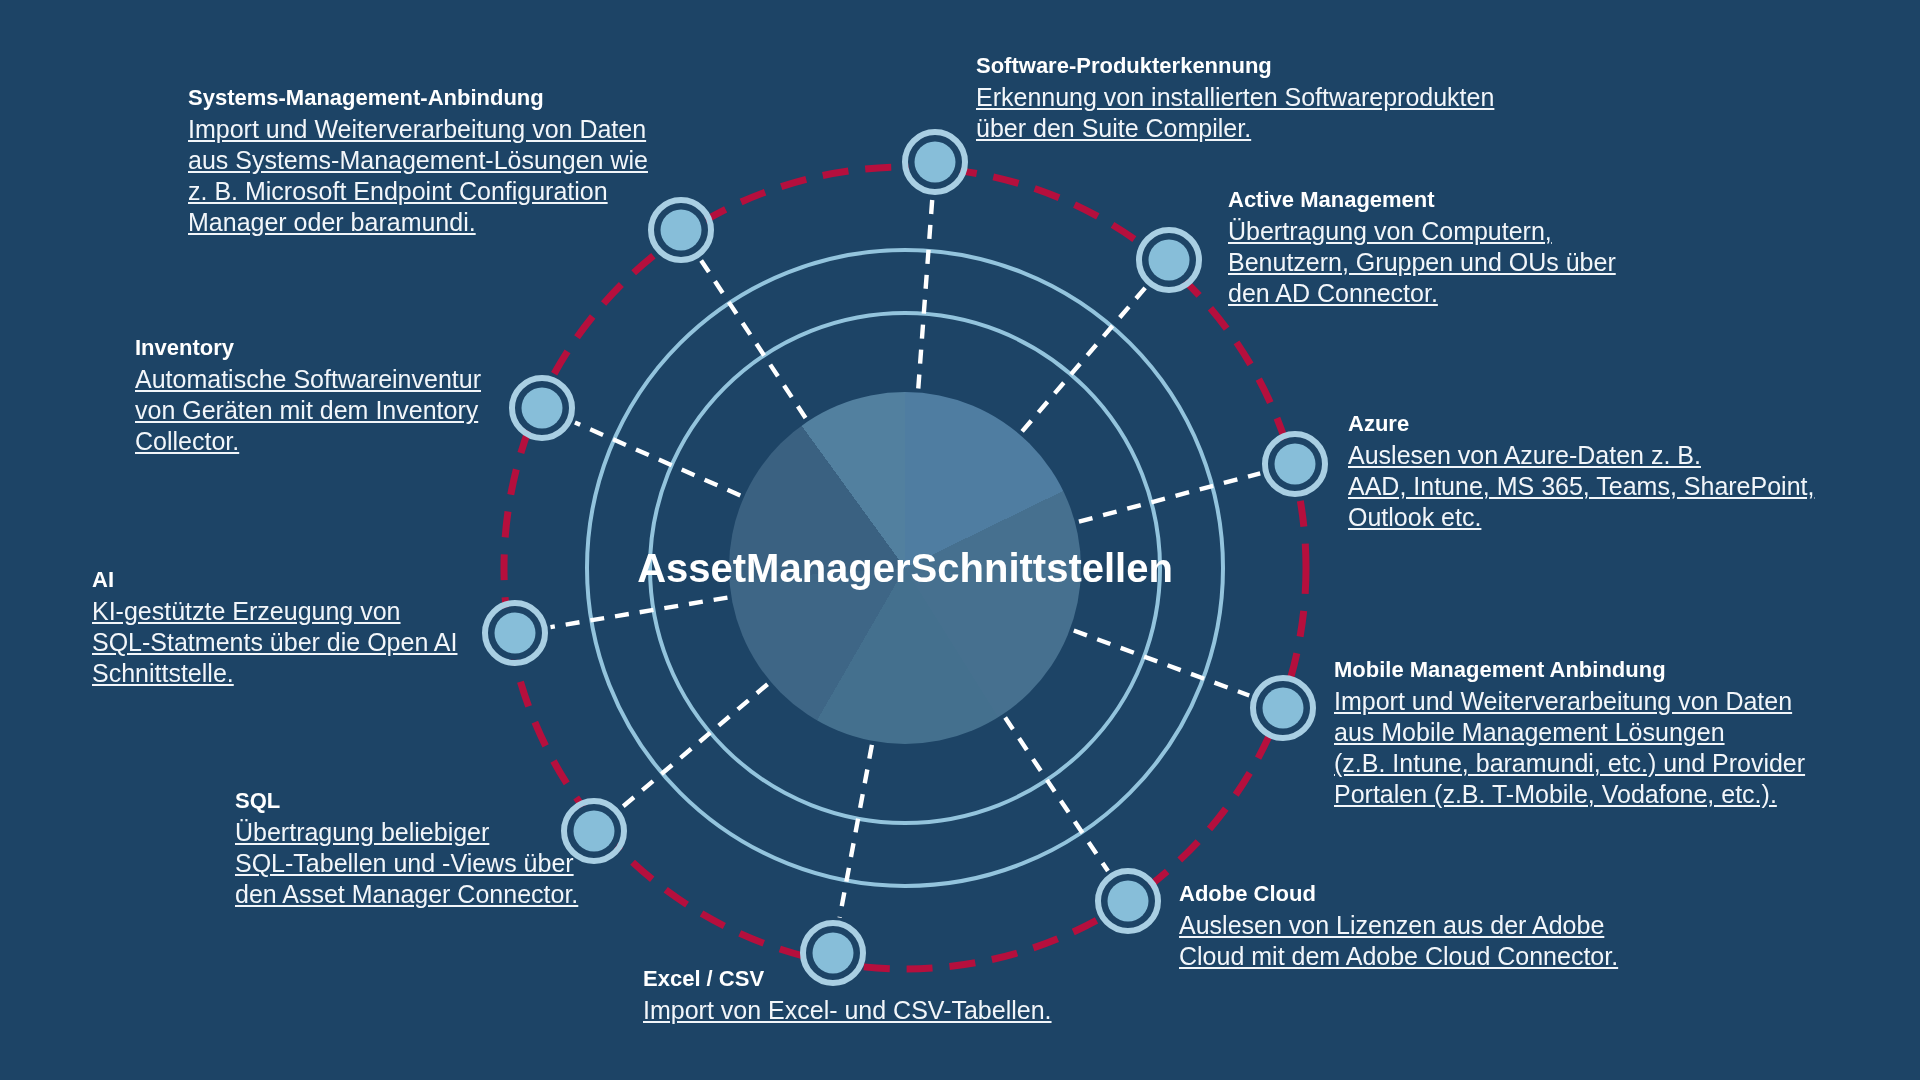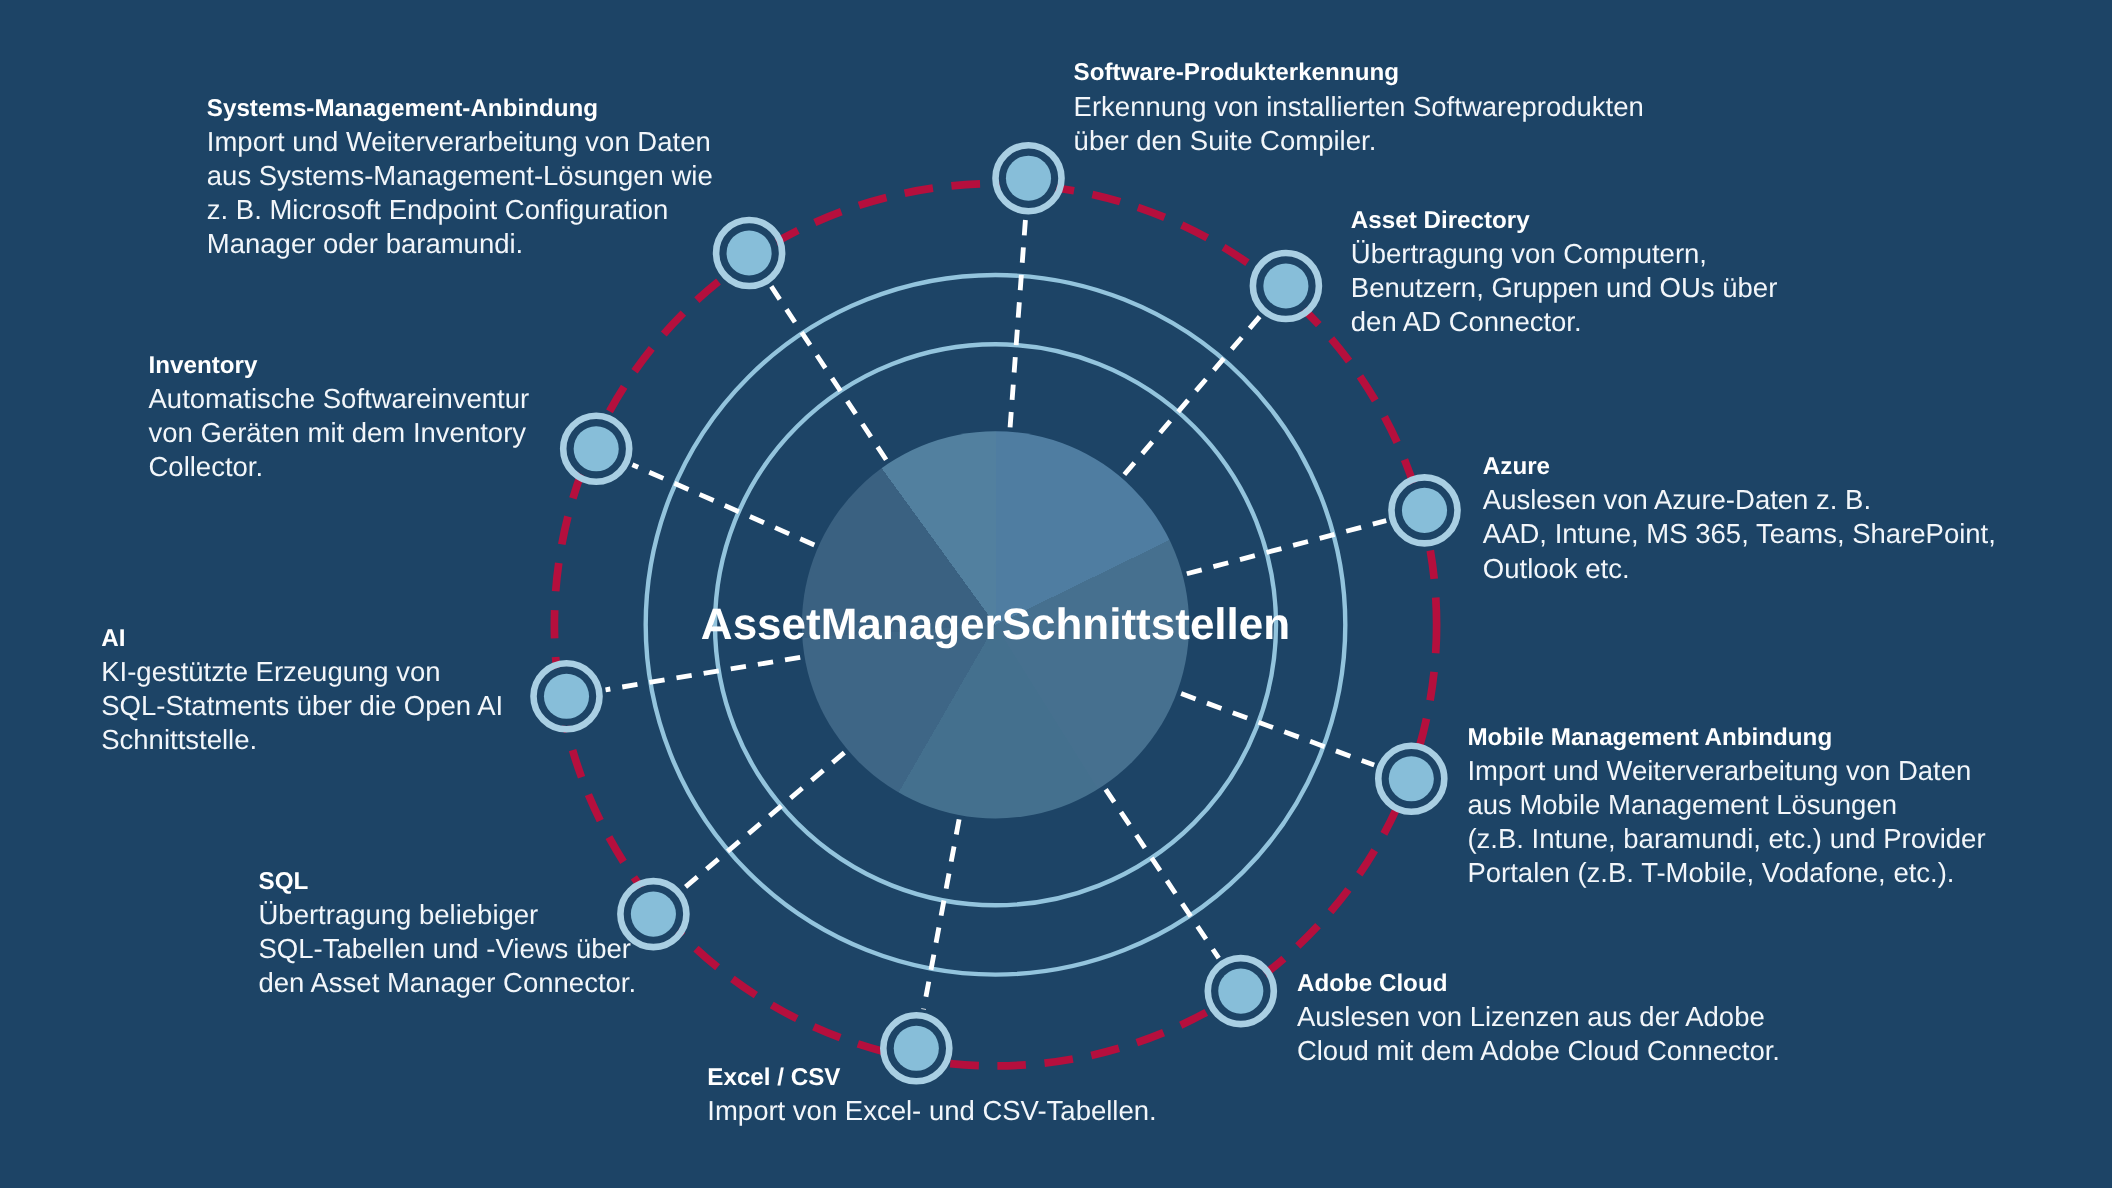--- a/index.html
+++ b/index.html
@@ -34,21 +34,21 @@
     display:flex;flex-direction:row;align-items:center;justify-content:center;
   }
   .hub-line{
     color:#ffffff;font-size:40px;font-weight:bold;line-height:54px;
     text-align:center;white-space:nowrap;
   }
 
   
   .callout{position:absolute;color:#ffffff;}
   .c-title{font-size:22px;font-weight:bold;line-height:32px;white-space:pre-line;color:#ffffff;}
-  .c-desc{font-size:25px;font-weight:normal;line-height:31px;white-space:pre-line;color:#f2f6fa;}
+  .c-desc{font-size:25px;font-weight:normal;line-height:31px;white-space:pre-line;color:#f2f6fa;text-decoration:underline;}
 </style>
 </head>
 <body>
 
 <div class="stage">
 
   <svg id="diagram-svg" width="1920" height="1080" viewBox="0 0 1920 1080">
       <circle cx="905" cy="568" r="255" class="ring"></circle>
       <circle cx="905" cy="568" r="318" class="ring"></circle>
       <circle cx="905" cy="568" r="401" class="red-ring"></circle>
@@ -108,21 +108,21 @@
 Manager oder baramundi.</div>
   </div>
 
   <div class="callout" style="left:976px;top:50px;">
     <div class="c-title">Software-Produkterkennung</div>
     <div class="c-desc">Erkennung von installierten Softwareprodukten
 über den Suite Compiler.</div>
   </div>
 
   <div class="callout" style="left:1228px;top:184px;">
-    <div class="c-title">Asset Directory</div>
+    <div class="c-title">Active Management</div>
     <div class="c-desc">Übertragung von Computern,
 Benutzern, Gruppen und OUs über
 den AD Connector.</div>
   </div>
 
   <div class="callout" style="left:1348px;top:408px;">
     <div class="c-title">Azure</div>
     <div class="c-desc">Auslesen von Azure-Daten z. B.
 AAD, Intune, MS 365, Teams, SharePoint,
 Outlook etc.</div>
@@ -154,20 +154,20 @@
 den Asset Manager Connector.</div>
   </div>
 
   <div class="callout" style="left:92px;top:564px;">
     <div class="c-title">AI</div>
     <div class="c-desc">KI-gestützte Erzeugung von
 SQL-Statments über die Open AI
 Schnittstelle.</div>
   </div>
 
-  <div class="callout" style="left:135px;top:316px;">
+  <div class="callout" style="left:135px;top:332px;">
     <div class="c-title">Inventory</div>
     <div class="c-desc">Automatische Softwareinventur
 von Geräten mit dem Inventory
 Collector.</div>
   </div>
 
 </div>
 
 </body></html>

